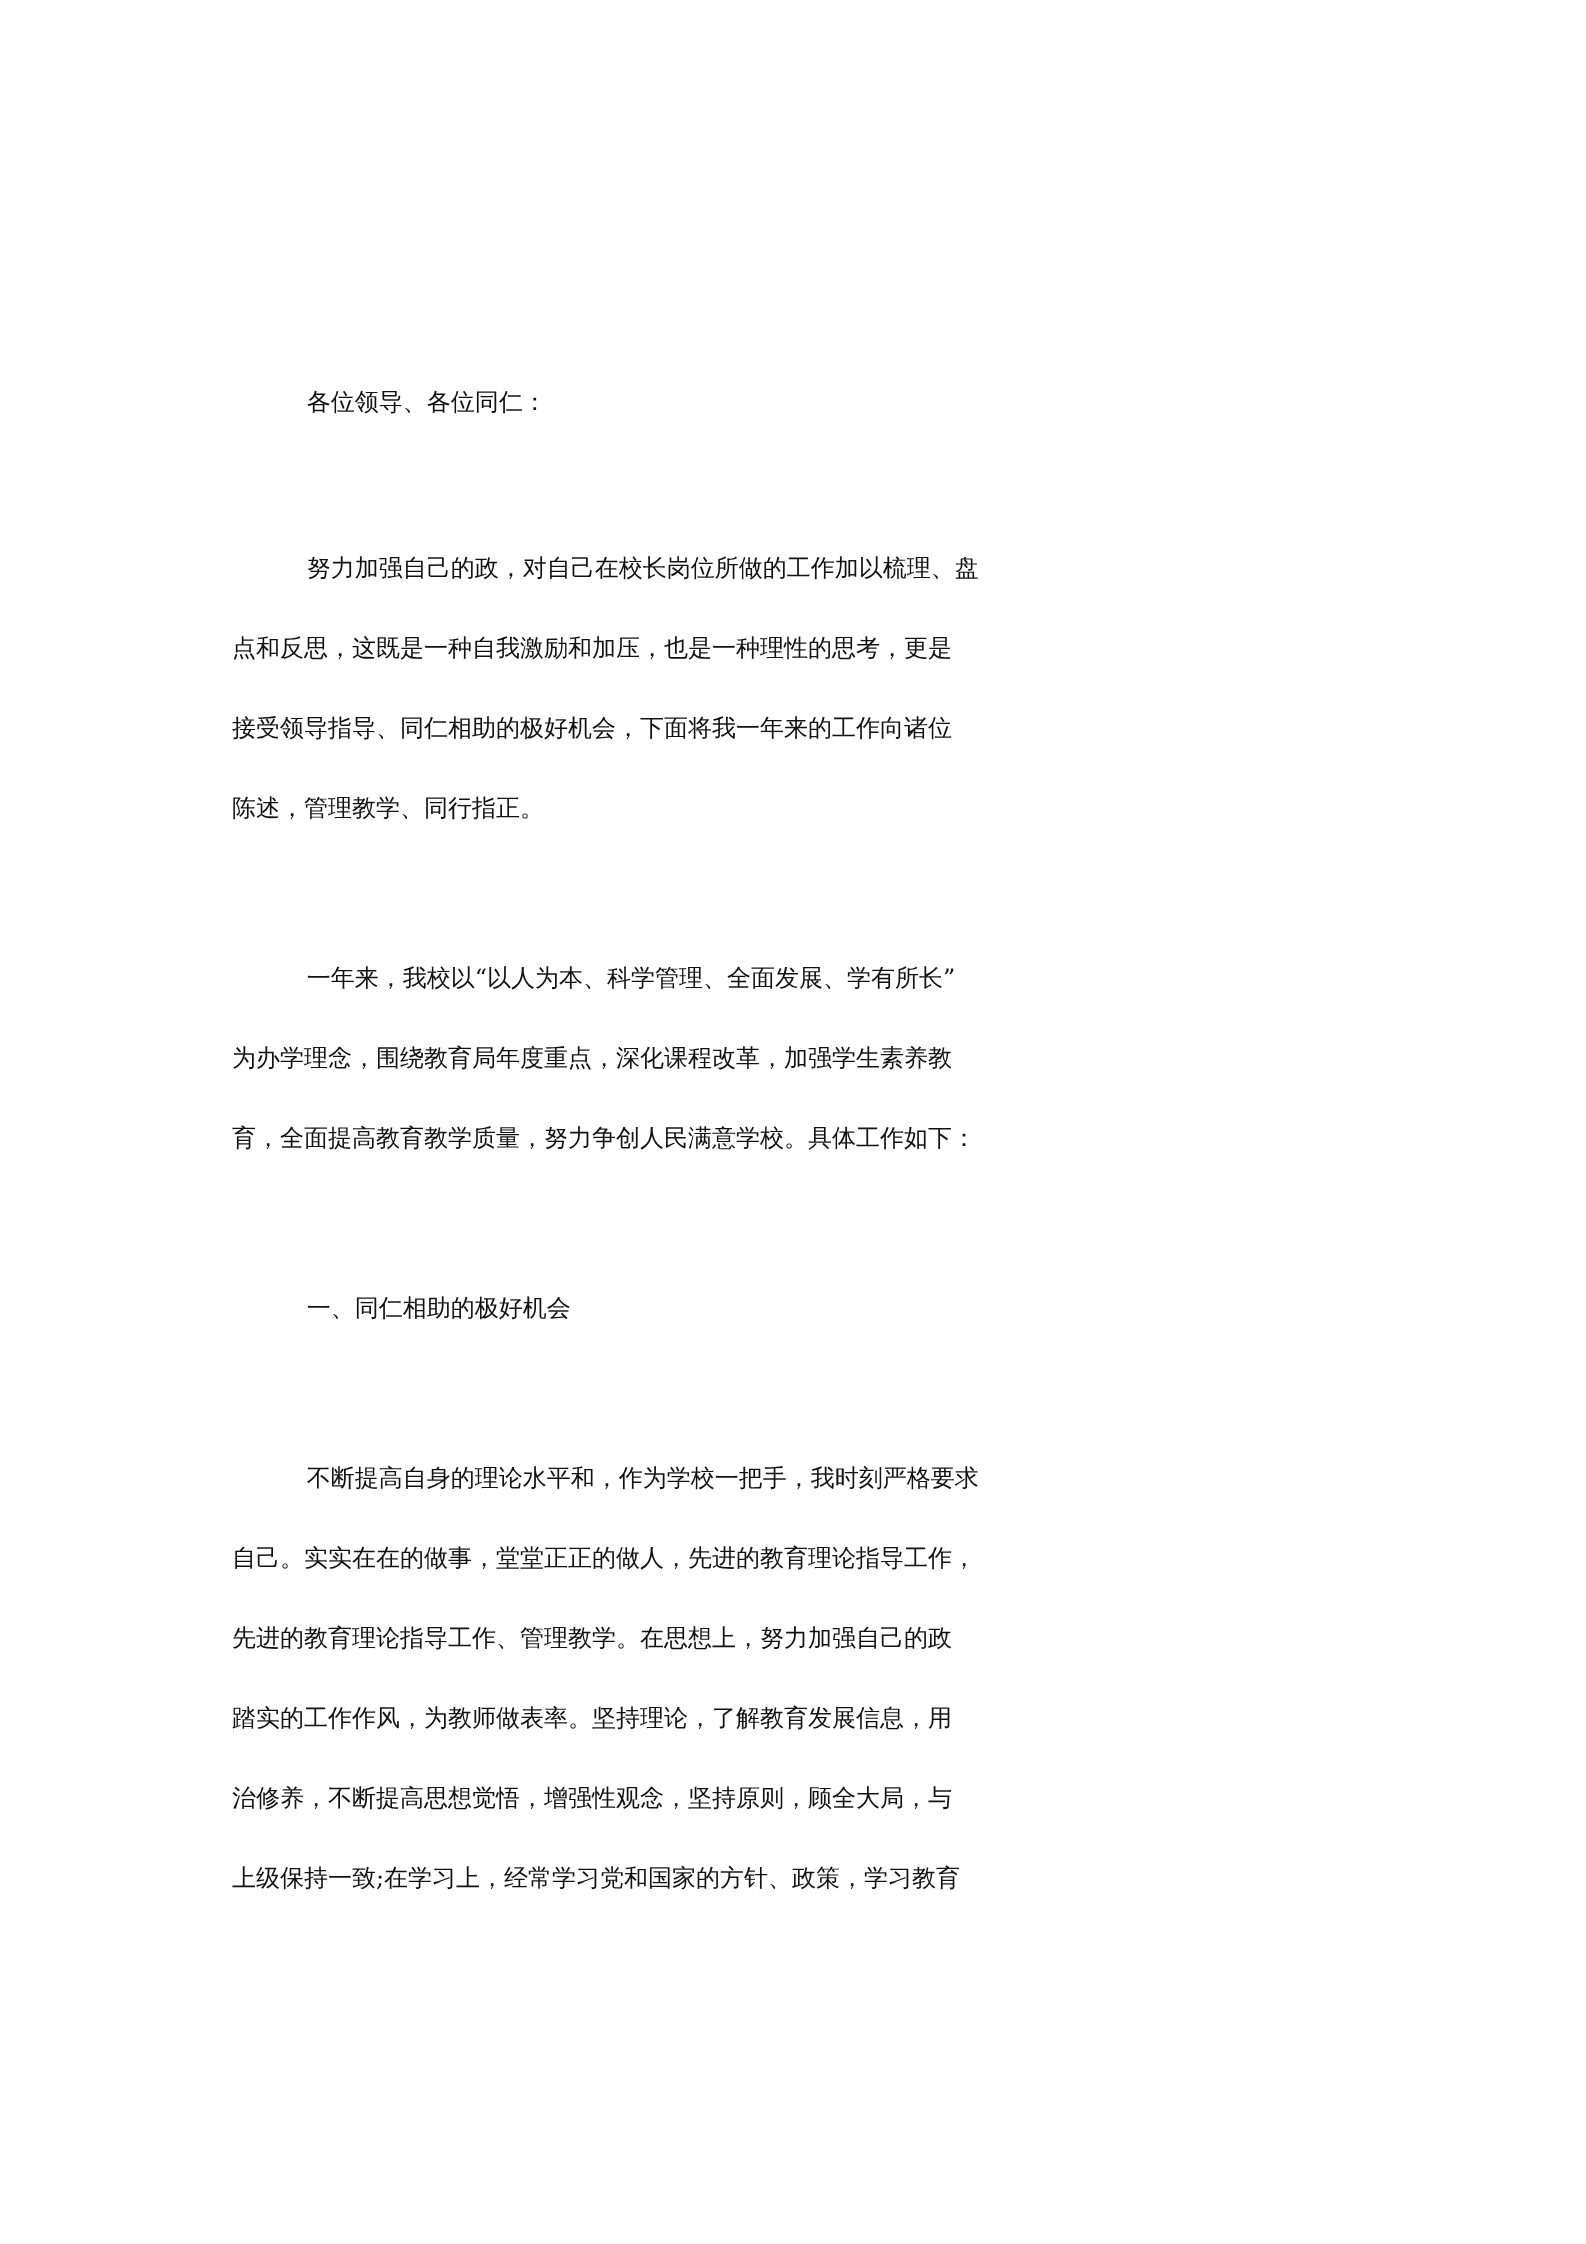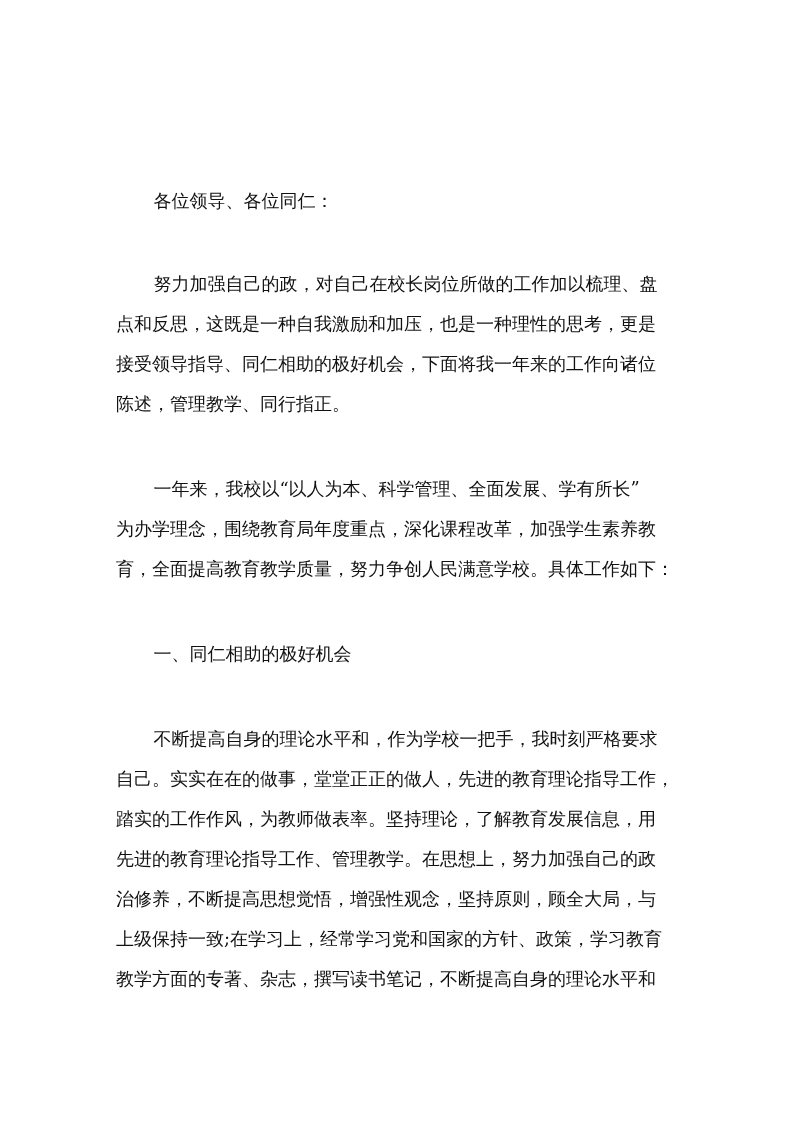--- a/index.html
+++ b/index.html
@@ -3,21 +3,21 @@
 <meta charset="utf-8">
 <style>
   html, body { margin: 0; padding: 0; background: #ffffff; }
   body { width: 793px; height: 1122px; position: relative; overflow: hidden; }
   .page {
     position: absolute; left: 0; top: 0; width: 793px; height: 1122px; background: #ffffff;
   }
   .content {
     position: absolute; left: 116px; top: 181px; width: 562px;
     font-family: "DejaVu Serif", "Liberation Serif", serif;
-    font-size: 18px; color: #111111;
+    font-size: 12px; color: #111111;
   }
   .para {
     margin: 0; text-indent: 37.4px;
     line-height: 40px; text-align: justify; text-align-last: left;
     letter-spacing: 0px;
   }
   .salutation { margin-bottom: 43px; }
   .p-gap { margin-bottom: 45px; }
   .heading { margin-bottom: 45px; }
   .line { display: block; white-space: nowrap; overflow: hidden; }
@@ -45,21 +45,20 @@
       <span class="line">育，全面提高教育教学质量，努力争创人民满意学校。具体工作如下：</span>
     </p>
 
     <p class="para heading">
       <span class="line">一、同仁相助的极好机会</span>
     </p>
 
     <p class="para" style="text-indent:0">
       <span class="line" style="padding-left:37.4px">不断提高自身的理论水平和，作为学校一把手，我时刻严格要求</span>
       <span class="line">自己。实实在在的做事，堂堂正正的做人，先进的教育理论指导工作，</span>
+      <span class="line">先进的教育理论指导工作、管理教学。在思想上，努力加强自己的政</span>
       <span class="line">踏实的工作作风，为教师做表率。坚持理论，了解教育发展信息，用</span>
-      <span class="line">先进的教育理论指导工作、管理教学。在思想上，努力加强自己的政</span>
       <span class="line">治修养，不断提高思想觉悟，增强性观念，坚持原则，顾全大局，与</span>
       <span class="line">上级保持一致;在学习上，经常学习党和国家的方针、政策，学习教育</span>
-      <span class="line">教学方面的专著、杂志，撰写读书笔记，不断提高自身的理论水平和</span>
     </p>
 
   </div>
 </div>
 
 </body></html>

